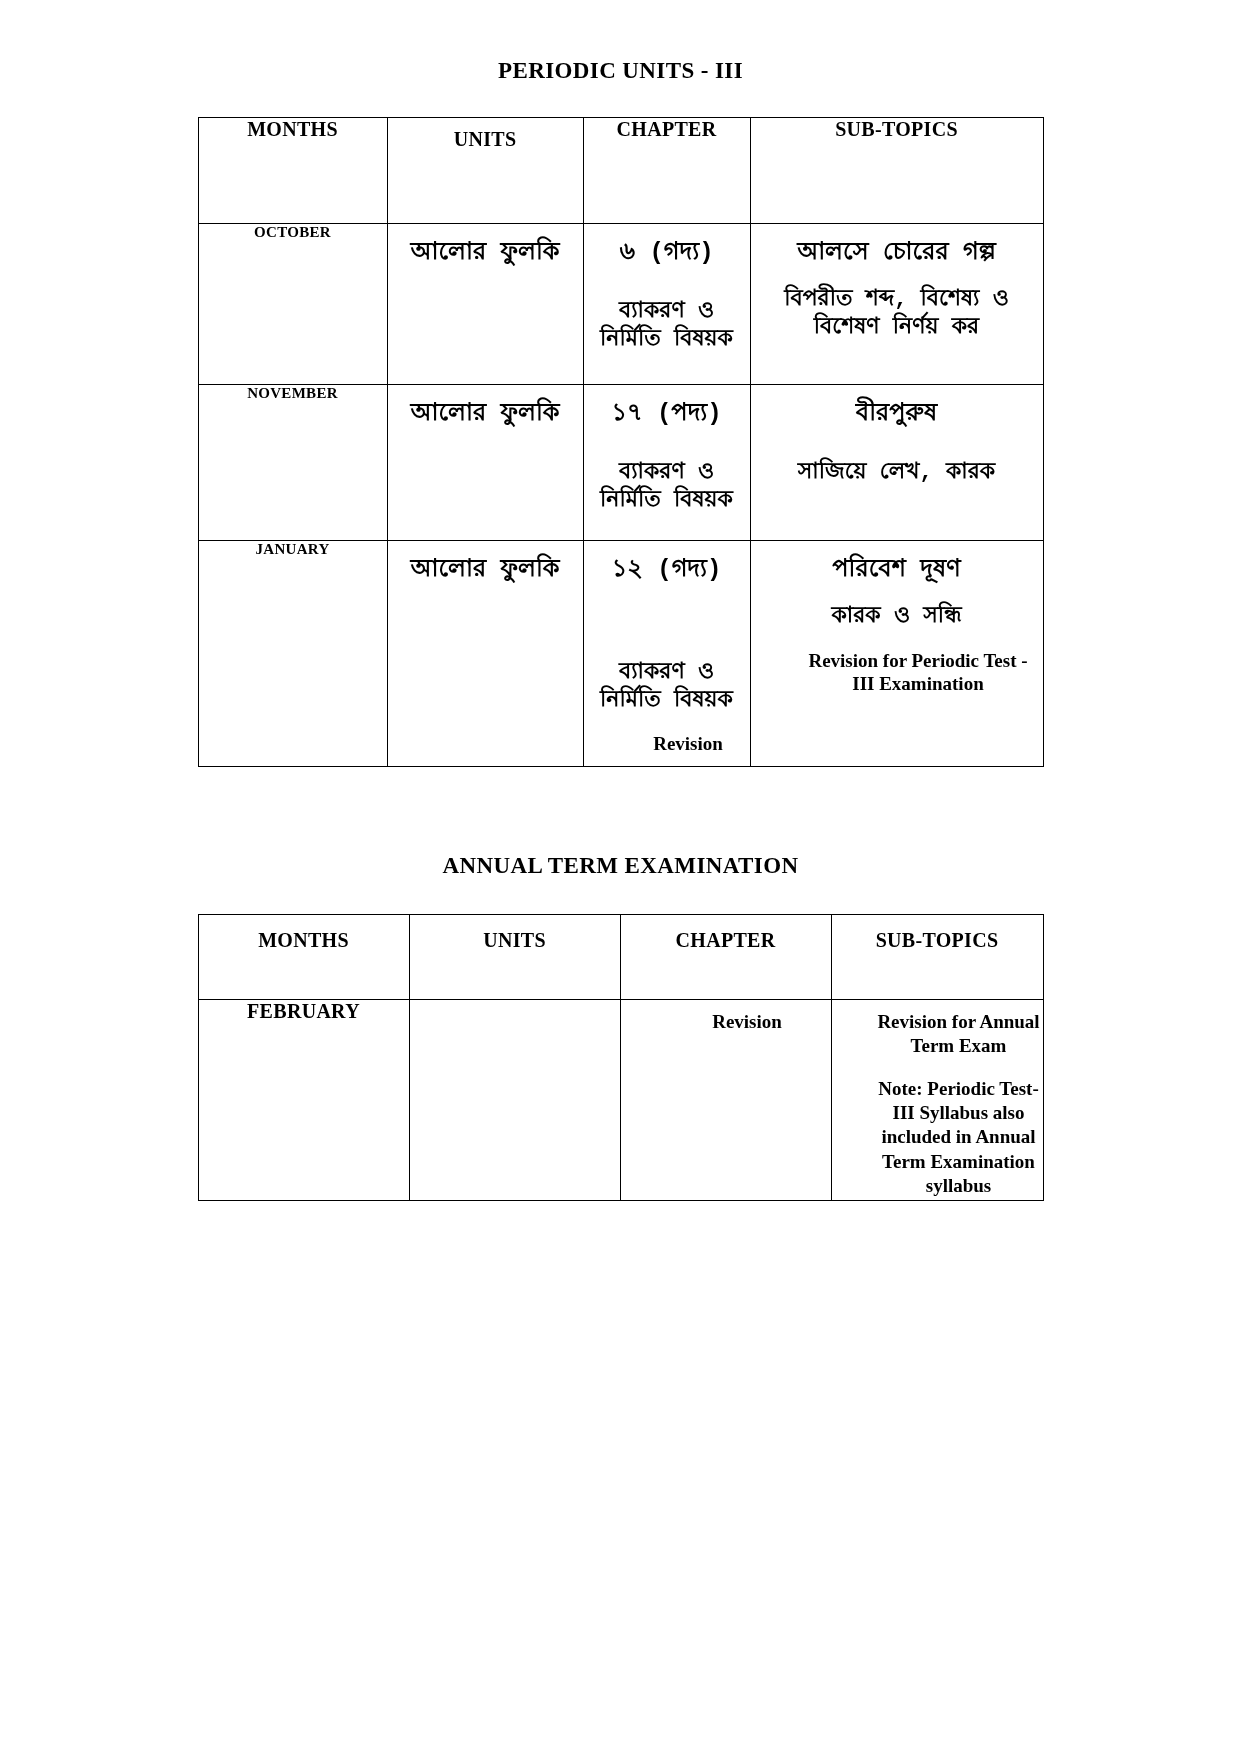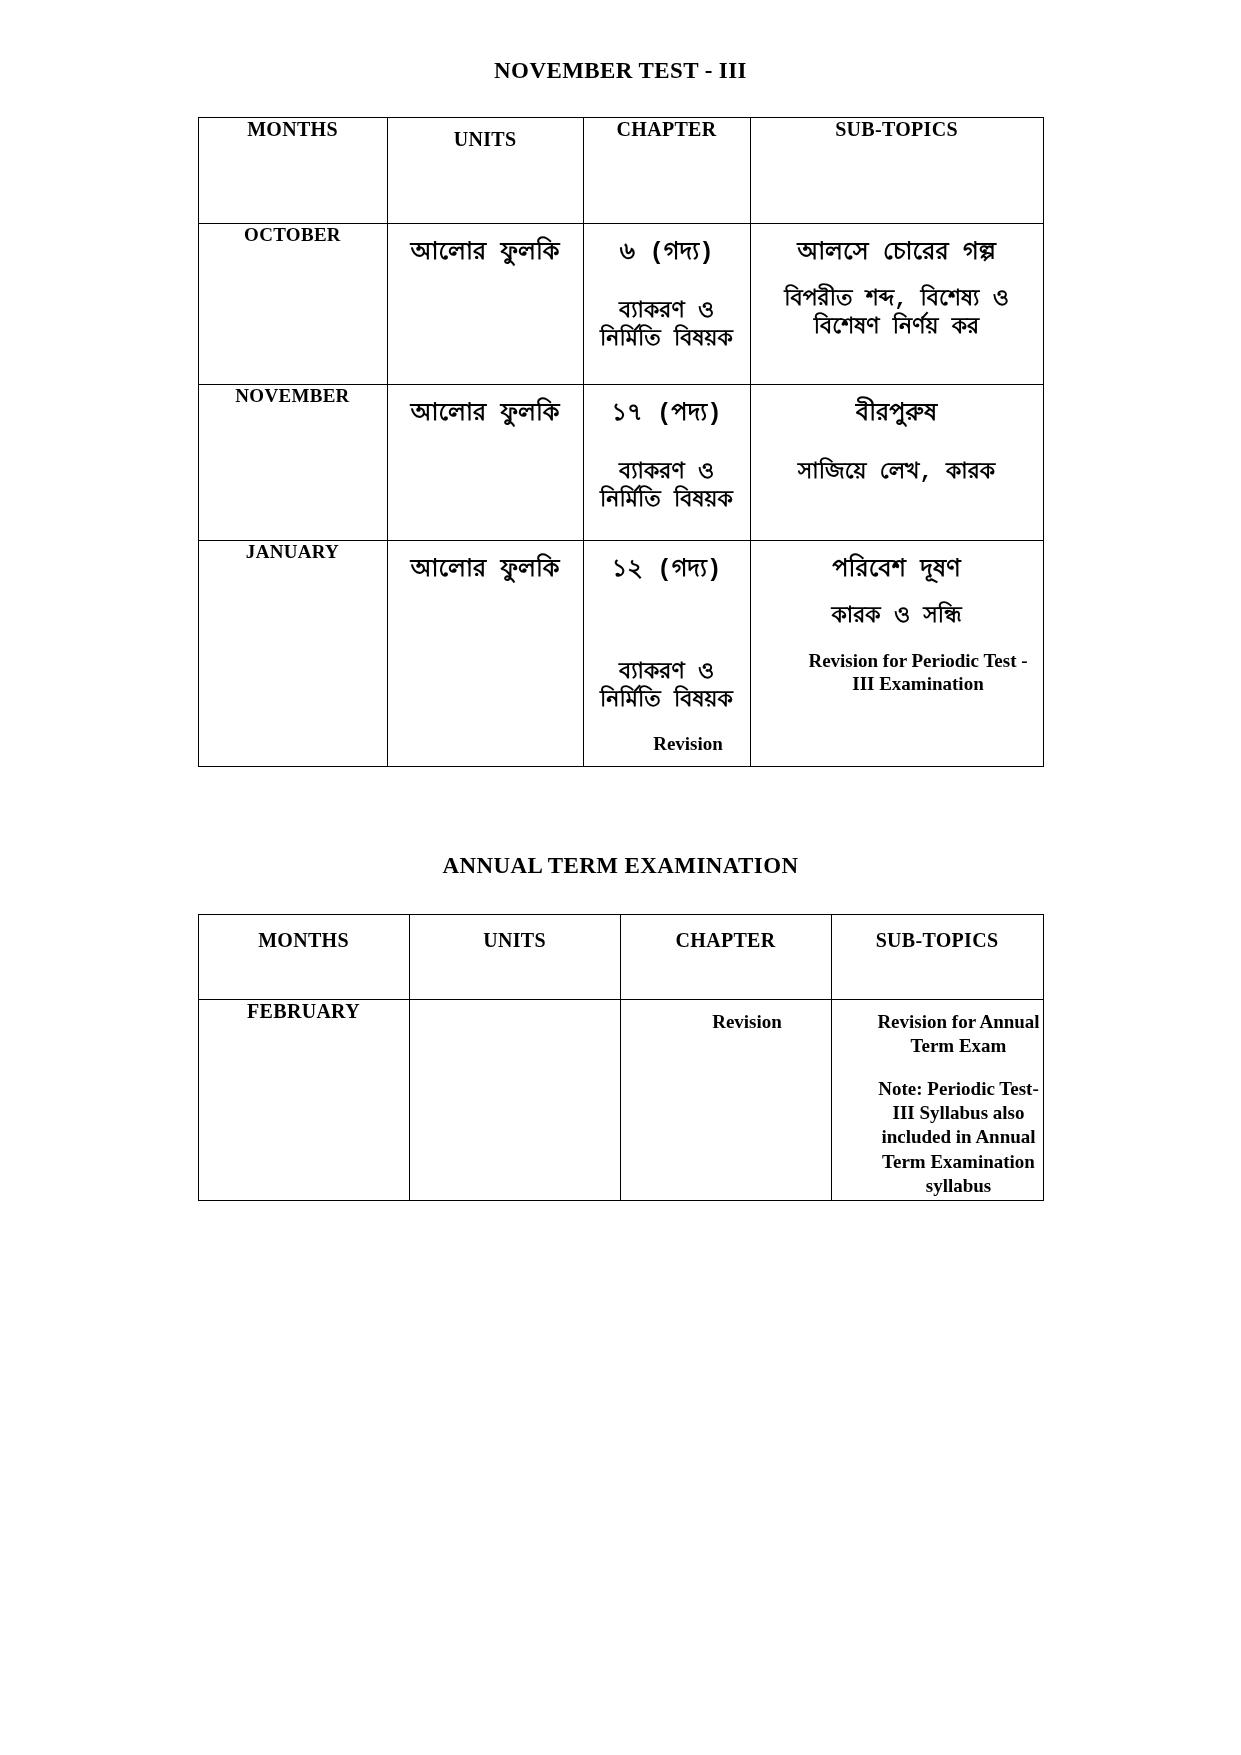--- a/index.html
+++ b/index.html
@@ -66,21 +66,21 @@
   .hdr-cell {
     font-weight: bold;
     font-size: 20px;
     padding-top: 16px;
     letter-spacing: 0.3px;
   }
   .hdr-cell.raise { padding-top: 10px; }
 
   .month-cell {
     font-weight: bold;
-    font-size: 19px;
+    font-size: 15px;
     padding-top: 16px;
     letter-spacing: 0.3px;
   }
 
   .bn {
     font-family: Liberation Mono, monospace;
     font-weight: bold;
     font-size: 24px;
     line-height: 1.25;
   }
@@ -113,21 +113,21 @@
   .a-feb td { height: 200px; }
 
   .a-hdr .hdr-cell { padding-top: 14px; font-size: 20px; }
   .a-feb .month-cell { font-size: 20px; }
 </style>
 </head>
 <body>
 
 <div class="page">
 
-  <div class="section-title" id="periodic-title">NOVEMBER TEST - III</div>
+  <div class="section-title" id="periodic-title">PERIODIC UNITS - III</div>
 
   <div class="tbl-wrap">
     <table class="syllabus" id="table-periodic">
       <colgroup>
         <col class="c-months">
           <col class="c-units">
           <col class="c-chapter">
           <col class="c-subtopic">
       </colgroup>
       <tbody>

